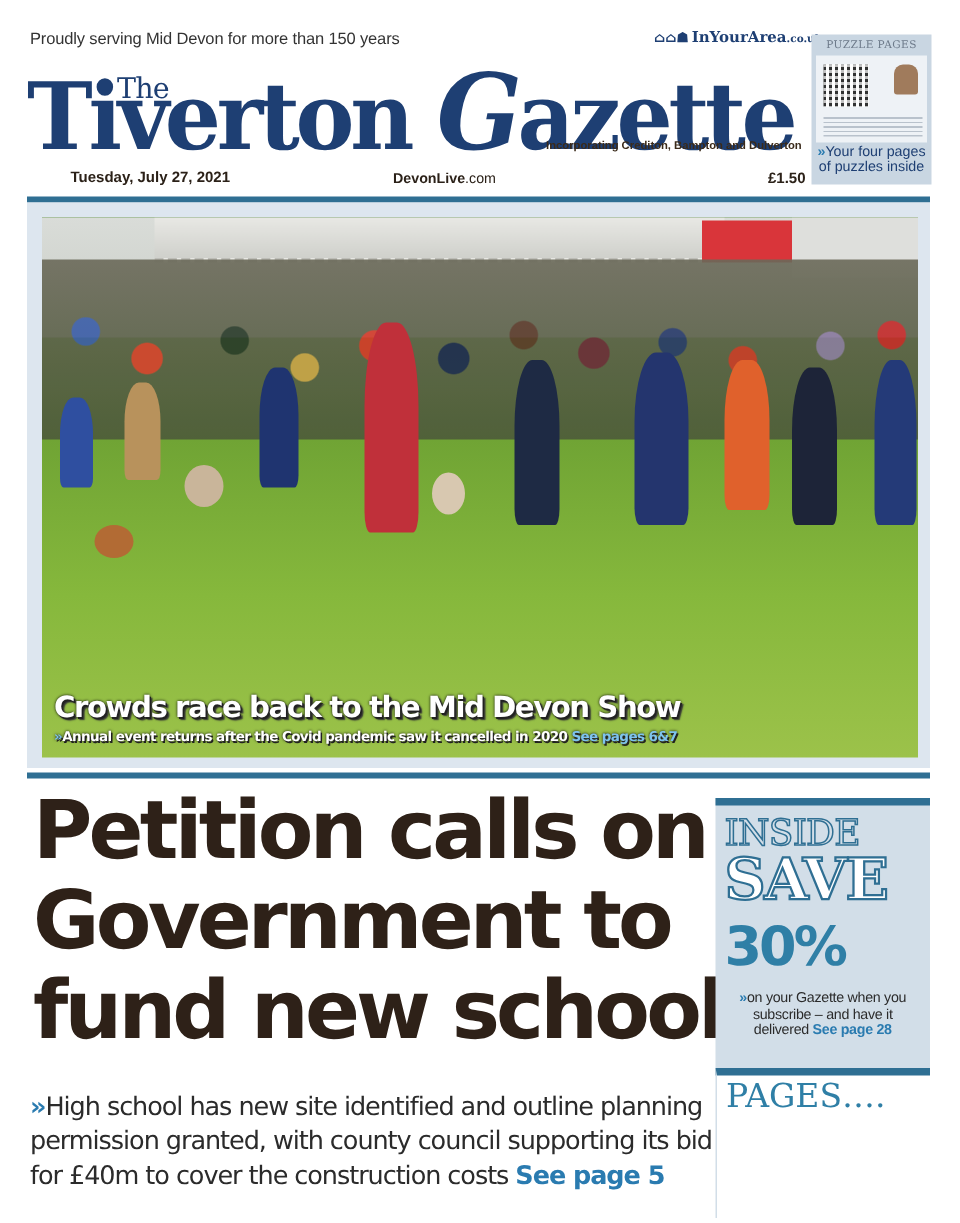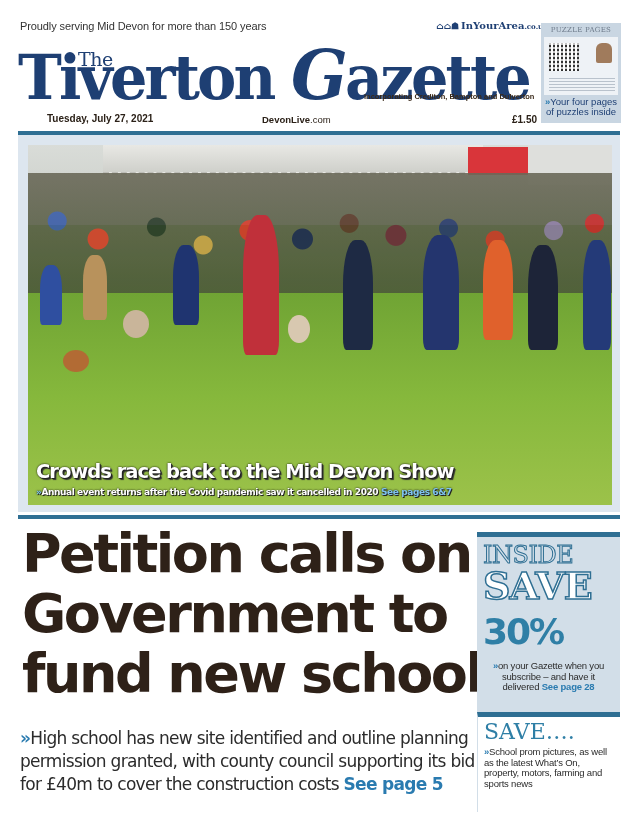--- a/index.html
+++ b/index.html
@@ -154,15 +154,14 @@
 <div class="standfirst"><span class="chev">»</span><span>High school has new site identified and outline planning permission granted, with county council supporting its bid for £40m to cover the construction costs </span><span class="see">See page 5</span></div>
 
 <div class="side-panel">
   <div class="inside-label">INSIDE</div>
   <div class="save-label">SAVE</div>
   <div class="pct-label">30%</div>
   <div class="side-text"><span class="chev">»</span><span>on your Gazette when you subscribe – and have it delivered </span><span class="see">See page 28</span></div>
 </div>
 
 <div class="plus-panel">
-  <div class="plus-label">SAVE….</div>
-  <div class="plus-text"><span class="chev">»</span><span>School prom pictures, as well as the latest What’s On, property, motors, farming and sports news</span></div>
+  <div class="plus-label">PAGES….</div>
 </div>
 
 </body></html>

